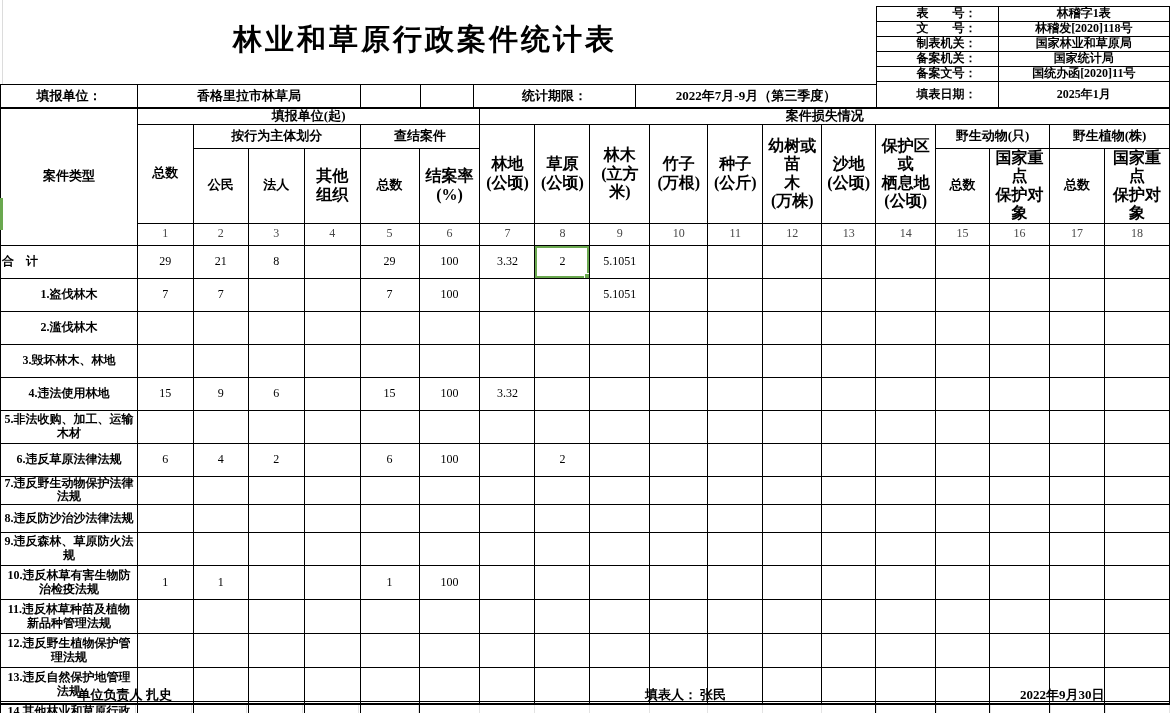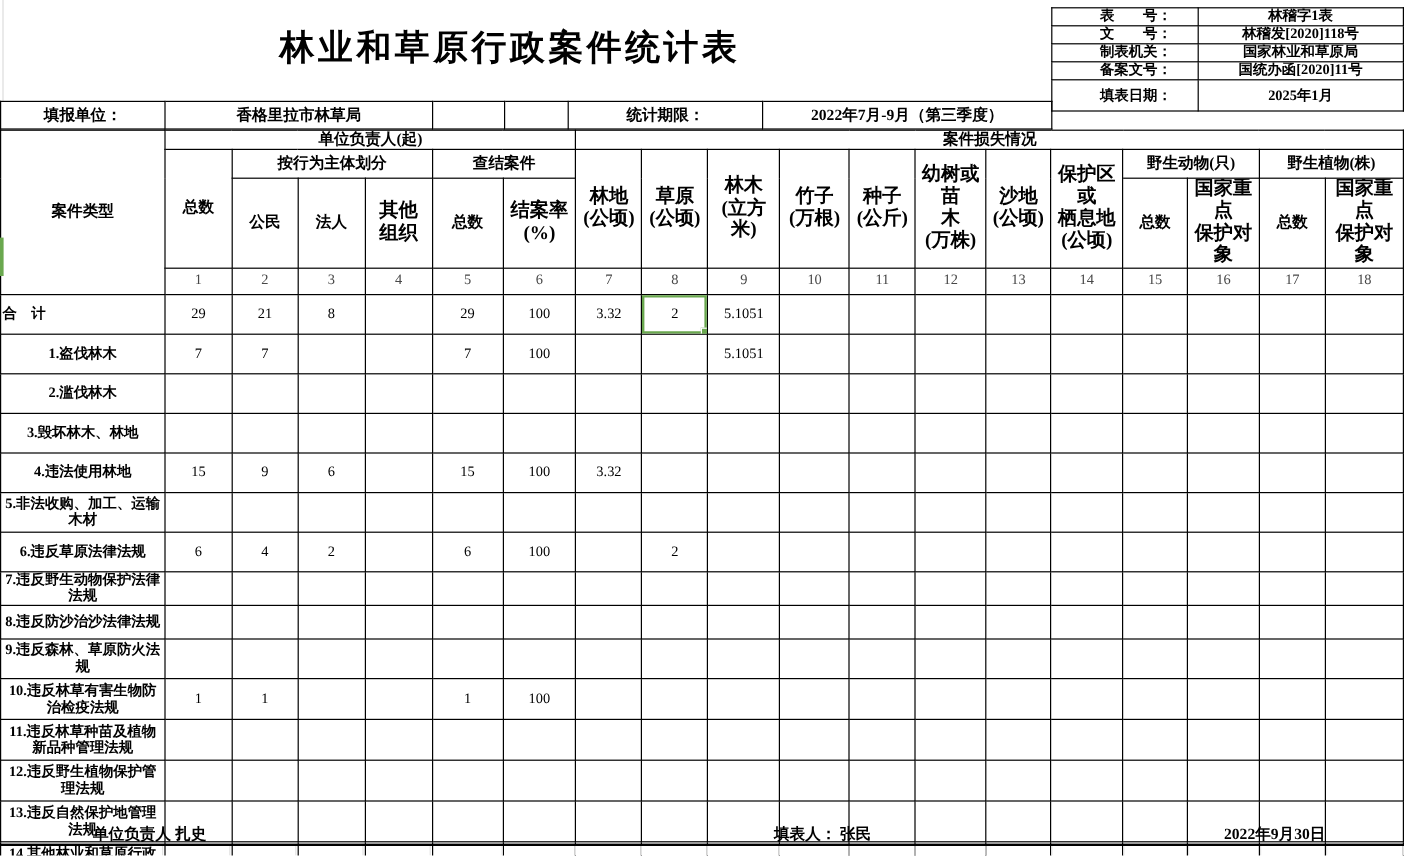--- a/index.html
+++ b/index.html
@@ -78,20 +78,24 @@
       <td class="lbl">表　　号：</td>
       <td class="val">林稽字1表</td>
     </tr>
     <tr>
       <td class="lbl">文　　号：</td>
       <td class="val">林稽发[2020]118号</td>
     </tr>
     <tr>
       <td class="lbl">制表机关：</td>
       <td class="val">国家林业和草原局</td>
+    </tr>
+    <tr>
+      <td class="lbl">备案机关：</td>
+      <td class="val">国家统计局</td>
     </tr>
     <tr>
       <td class="lbl">备案文号：</td>
       <td class="val">国统办函[2020]11号</td>
     </tr>
     <tr class="tall">
       <td class="lbl">填表日期：</td>
       <td class="val">2025年1月</td>
     </tr>
   </tbody>
@@ -136,21 +140,21 @@
       <col style="width:54px">
       <col style="width:60px">
       <col style="width:54px">
     <col style="width:60px">
       <col style="width:55px">
       <col style="width:65px">
   </colgroup>
   <tbody>
     <tr style="height:16px">
       <td class="hd" rowspan="4">案件类型</td>
-      <td class="hd" colspan="6">单位负责人(起)</td>
+      <td class="hd" colspan="6">填报单位(起)</td>
       <td class="hd" colspan="12">案件损失情况</td>
     </tr>
     <tr style="height:24px">
       <td class="hd" rowspan="2">总数</td>
       <td class="hd" colspan="3">按行为主体划分</td>
       <td class="hd" colspan="2">查结案件</td>
       <td class="hds wrap" rowspan="2">林地
 (公顷)</td>
       <td class="hds wrap" rowspan="2">草原
 (公顷)</td>

